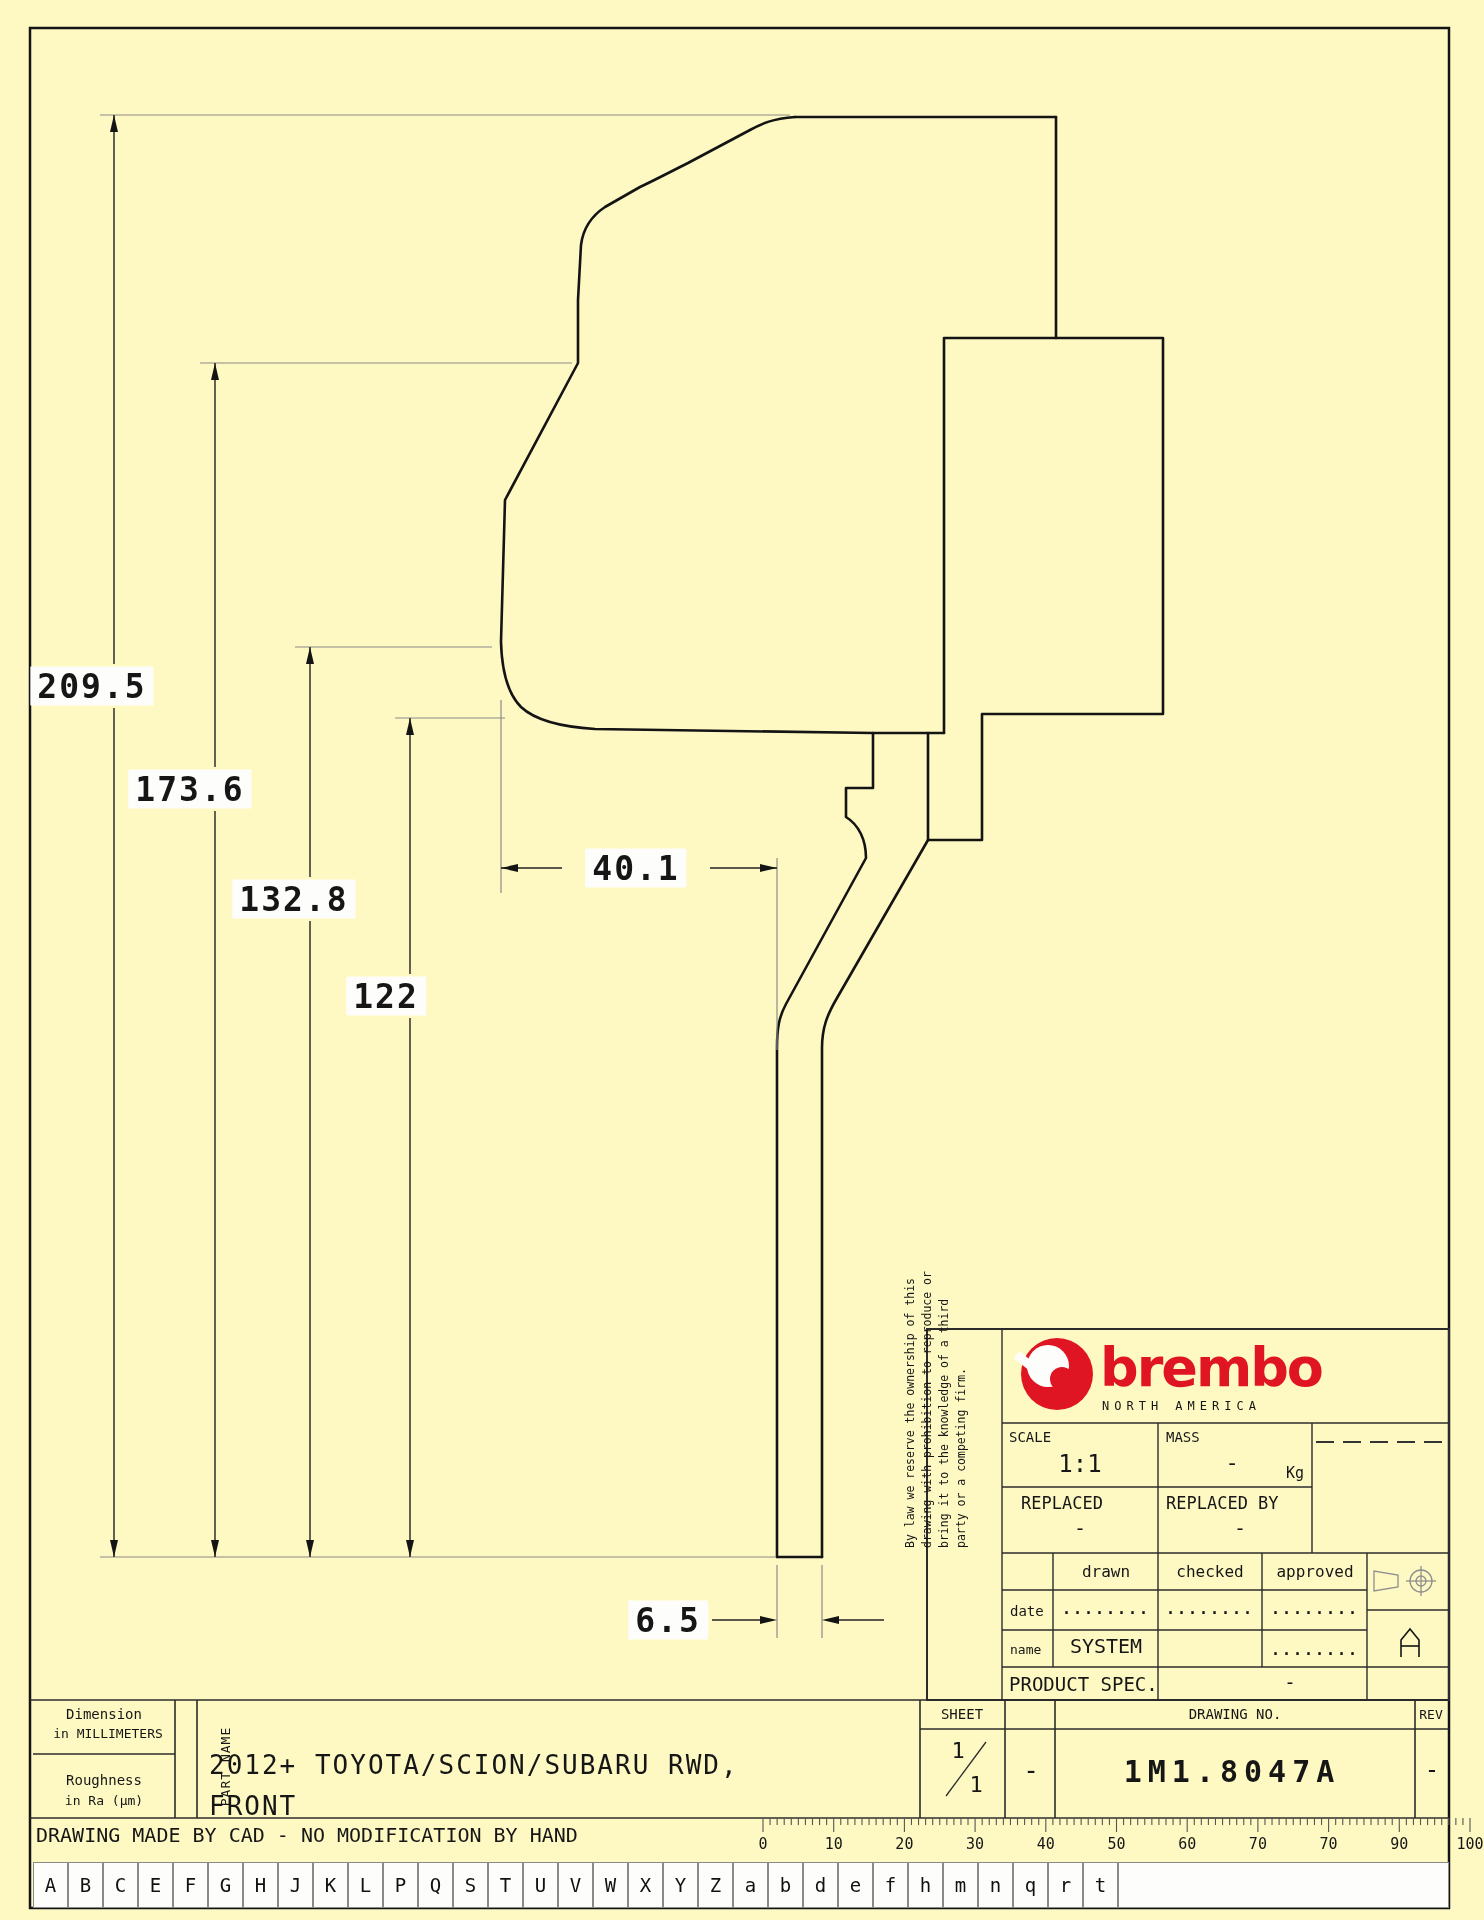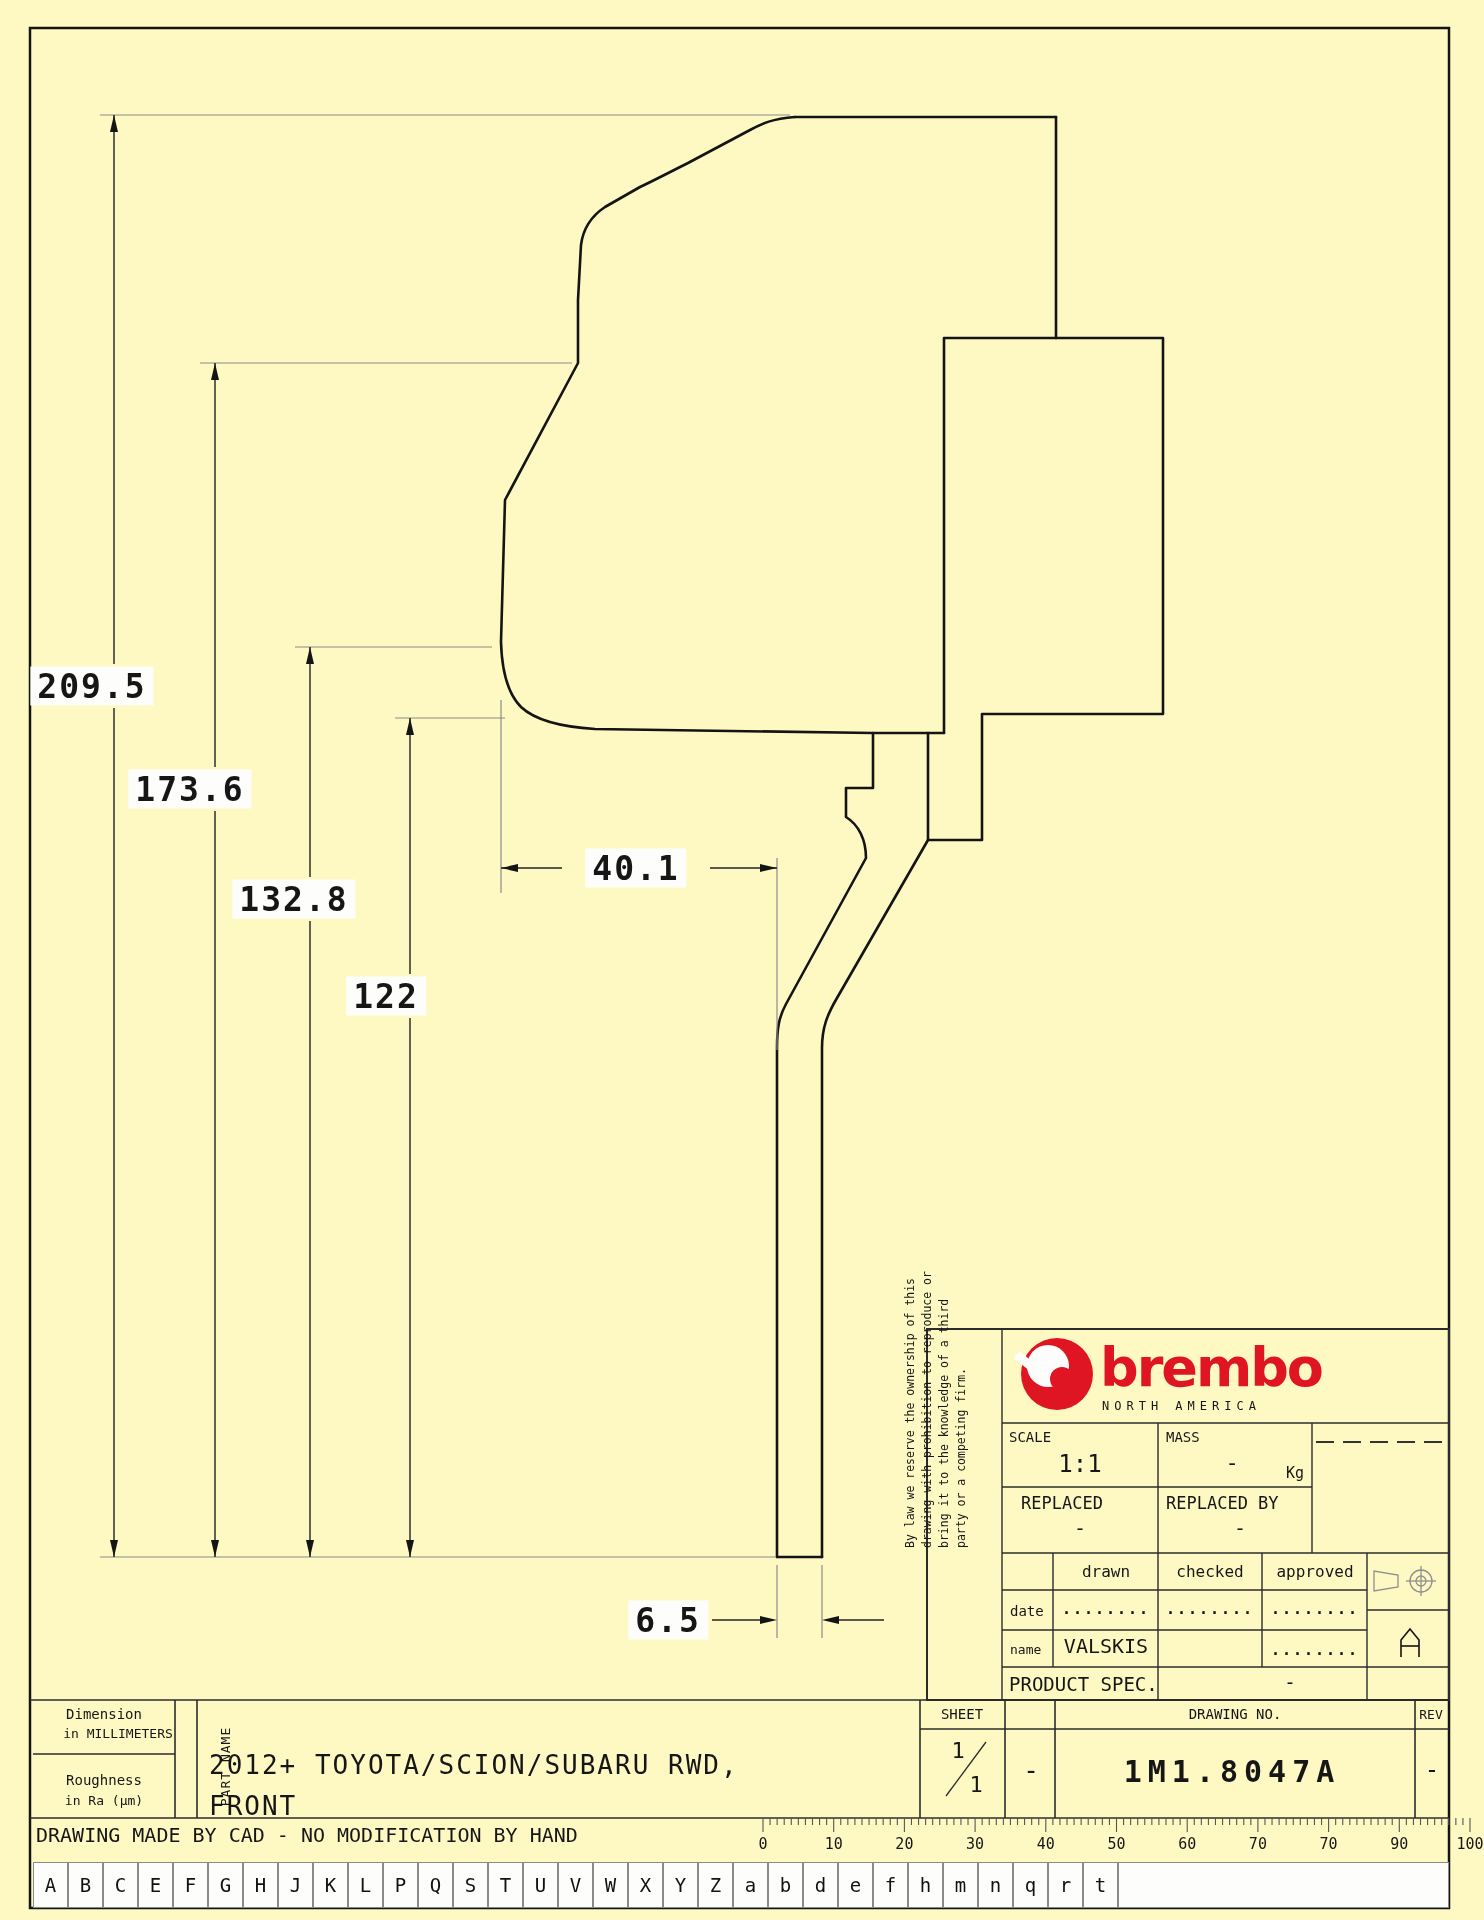--- a/index.html
+++ b/index.html
@@ -267,37 +267,37 @@
 <div class="t c" style="left:1106px;top:1571px;font-size:16px;">drawn</div>
 <div class="t c" style="left:1210px;top:1571px;font-size:16px;">checked</div>
 <div class="t c" style="left:1315px;top:1571px;font-size:16px;">approved</div>
 
 <div class="t" style="left:1010px;top:1603px;font-size:14px;">date</div>
 <div class="t c dots" style="left:1106px;top:1609px;">........</div>
 <div class="t c dots" style="left:1210px;top:1609px;">........</div>
 <div class="t c dots" style="left:1315px;top:1609px;">........</div>
 
 <div class="t" style="left:1010px;top:1642px;font-size:13px;">name</div>
-<div class="t c" style="left:1106px;top:1646px;font-size:20px;">VALSKIS</div>
+<div class="t c" style="left:1106px;top:1646px;font-size:20px;">SYSTEM</div>
 <div class="t c dots" style="left:1315px;top:1650px;">........</div>
 
 <div class="t" style="left:1009px;top:1673px;font-size:19px;">PRODUCT SPEC.</div>
 <div class="t c" style="left:1290px;top:1682px;font-size:19px;">-</div>
 
 <div class="t c small" style="left:962px;top:1714px;">SHEET</div>
 <div class="t c" style="left:958px;top:1750px;font-size:22px;">1</div>
 <div class="t c" style="left:976px;top:1784px;font-size:22px;">1</div>
 <div class="t c" style="left:1031px;top:1770px;font-size:26px;">-</div>
 <div class="t c small" style="left:1235px;top:1714px;">DRAWING NO.</div>
 <div class="t c" style="left:1232px;top:1771px;font-size:30px;font-weight:bold;letter-spacing:6px;">1M1.8047A</div>
 <div class="t c tiny" style="left:1431px;top:1714px;">REV</div>
 <div class="t c" style="left:1432px;top:1770px;font-size:24px;">-</div>
 
 <div class="t c small" style="left:104px;top:1714px;">Dimension</div>
-<div class="t c tiny" style="left:118px;top:1733px;text-align:right;">in MILLIMETERS</div>
+<div class="t c tiny" style="left:108px;top:1733px;text-align:right;">in MILLIMETERS</div>
 <div class="t c small" style="left:104px;top:1780px;">Roughness</div>
 <div class="t c tiny" style="left:104px;top:1800px;">in Ra (µm)</div>
 <div class="t c rot" style="left:186px;top:1759px;font-size:13px;letter-spacing:1px;">PART NAME</div>
 <div class="t l" style="left:209px;top:1765px;font-size:26px;letter-spacing:2px;">2012+ TOYOTA/SCION/SUBARU RWD,</div>
 <div class="t l" style="left:209px;top:1806px;font-size:26px;letter-spacing:2px;">FRONT</div>
 
 <div class="t l" style="left:36px;top:1835px;font-size:20px;">DRAWING MADE BY CAD - NO MODIFICATION BY HAND</div>
 <div id="ruler-labels">
       <div class="t c" style="left: 763px; top: 1844px; font-size: 15px;">0</div>
       <div class="t c" style="left: 833.7px; top: 1844px; font-size: 15px;">10</div>

